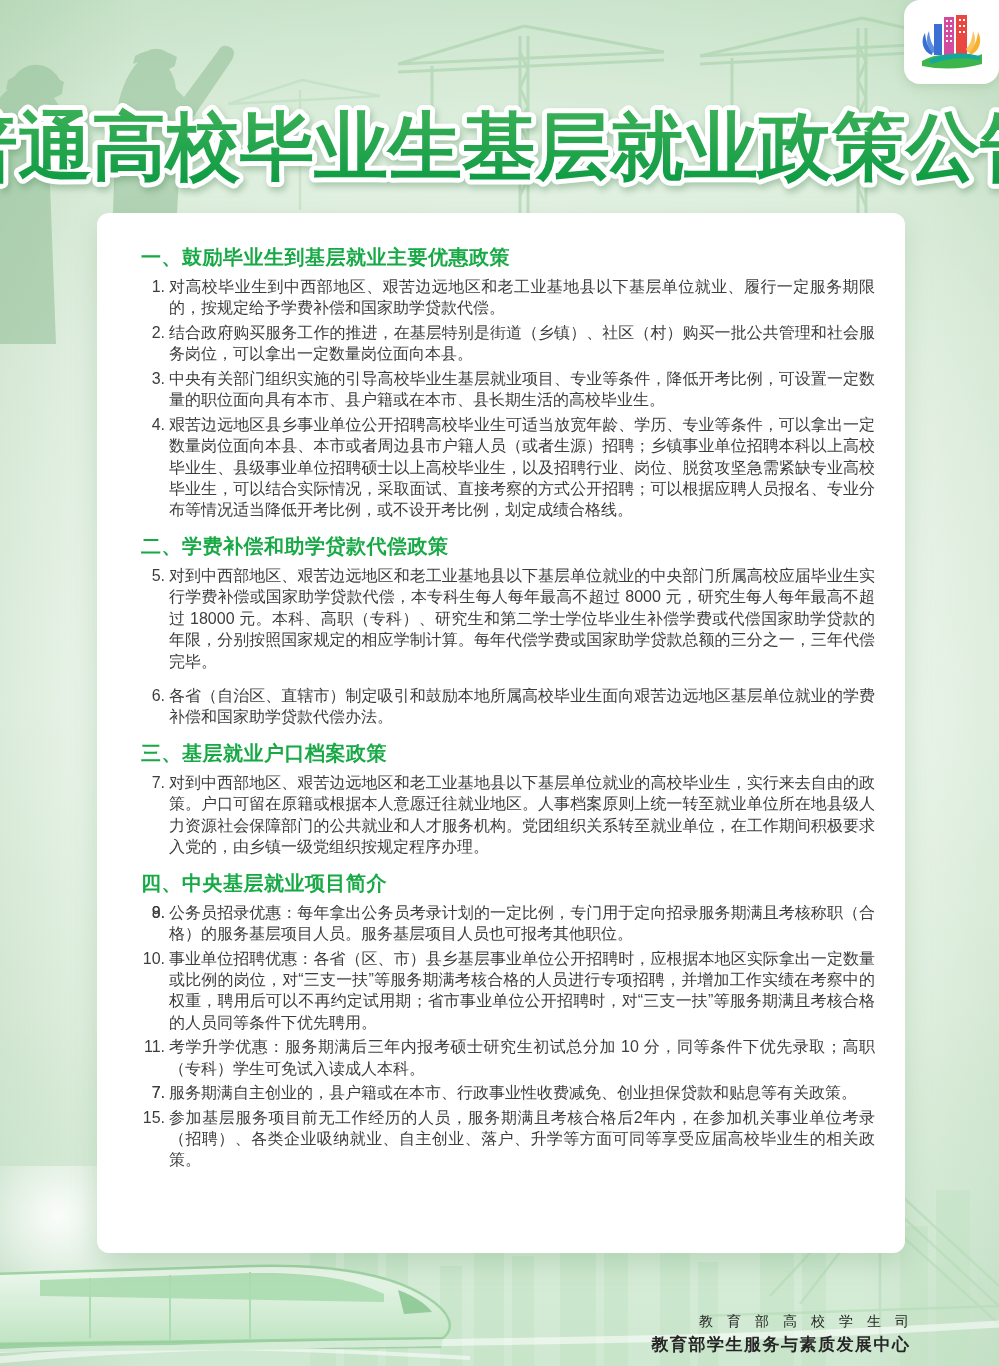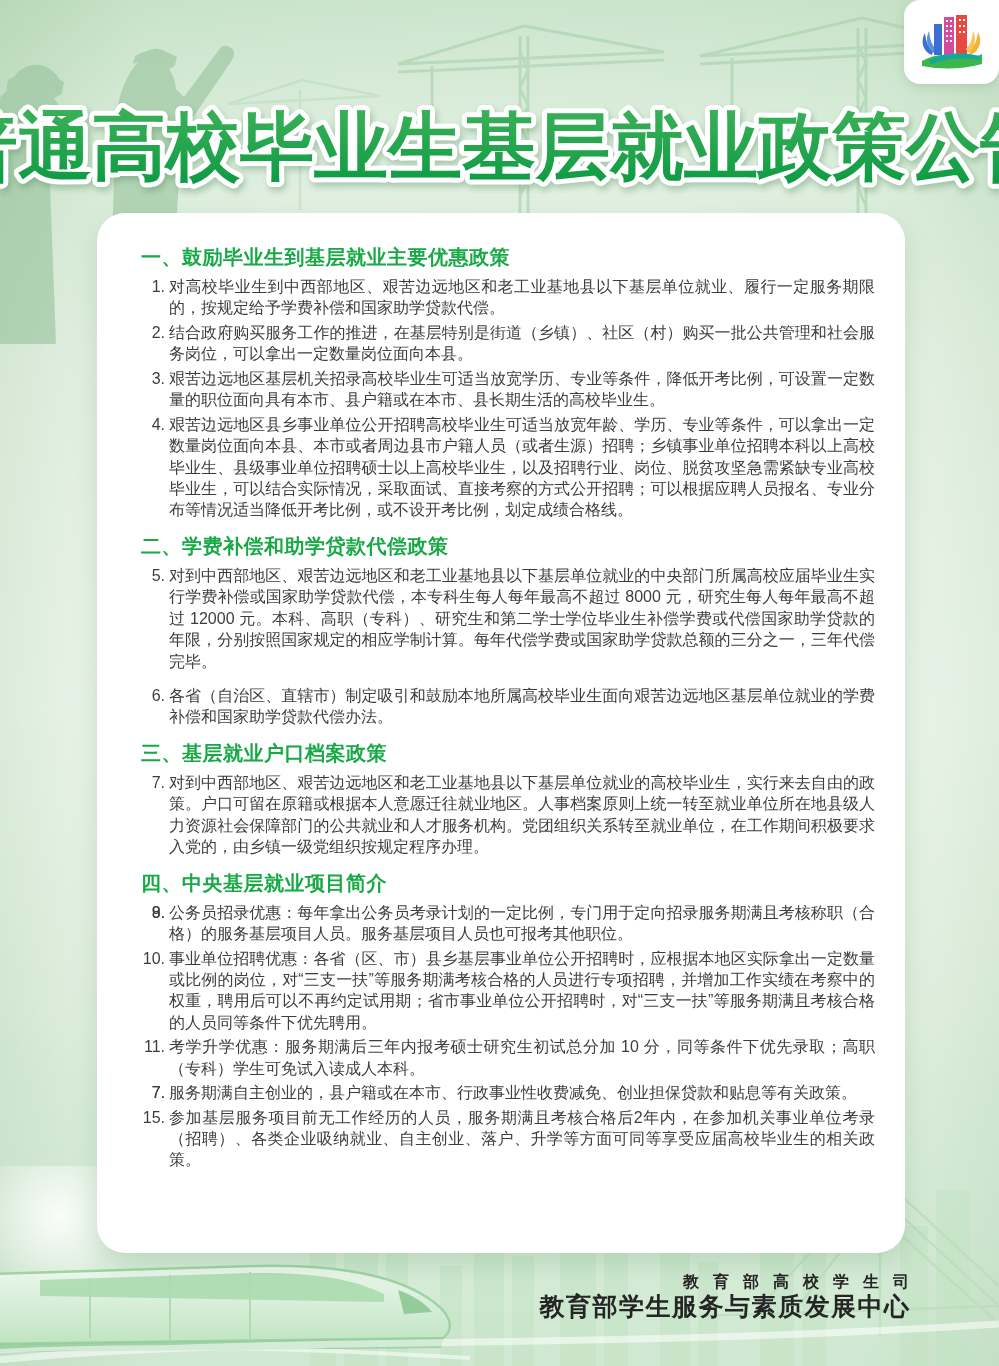--- a/index.html
+++ b/index.html
@@ -18,33 +18,33 @@
   .title-svg{position:absolute;left:0;top:78px;width:999px;height:132px;
     filter:drop-shadow(2px 4px 3px rgba(70,130,80,.35));}
 
   
   .logo-box{position:absolute;top:0;right:0;width:95px;height:84px;background:#ffffff;
     border-radius:16px 0 16px 16px;box-shadow:0 3px 10px rgba(110,160,115,.25);
     display:flex;align-items:center;justify-content:center;}
 
   
   .card{position:absolute;left:97px;top:213px;width:808px;height:1040px;background:#ffffff;
-    border-radius:28px;box-shadow:0 10px 26px rgba(110,160,115,.28);
+    border-radius:12px;box-shadow:0 10px 26px rgba(110,160,115,.28);
     padding:30px 30px 0 44px;box-sizing:border-box;overflow:hidden;}
   .sec-h{color:#17a945;font-size:20px;font-weight:bold;margin:13px 0 7px;letter-spacing:.5px;line-height:1.2;}
   .sec-h.first{margin-top:2px;}
   .item{position:relative;padding-left:28px;font-size:16px;line-height:1.34;color:#3d3d3d;
     margin-bottom:3px;text-align:justify;}
   .item .num{position:absolute;left:-2px;width:26px;text-align:right;}
   .item.spaced{margin-top:13px;}
 
   
   .footer{position:absolute;top:1272px;right:90px;text-align:right;color:#252525;}
-  .footer .l1{font-size:16px;font-weight:bold;letter-spacing:14px;margin-right:-14px;line-height:1.2;}
-  .footer .l2{font-size:25px;font-weight:bold;letter-spacing:1.5px;margin-right:-1.5px;line-height:1.2;}
+  .footer .l1{font-size:14px;font-weight:normal;letter-spacing:14px;margin-right:-14px;line-height:1.2;margin-top:41px;}
+  .footer .l2{font-size:17px;font-weight:bold;letter-spacing:1.5px;margin-right:-1.5px;margin-top:5px;line-height:1.2;}
 </style>
 </head>
 <body>
 
 <svg class="layer" width="999" height="360" viewBox="0 0 999 360" aria-hidden="true">
 
   <g stroke="#a3cfa7" stroke-width="3" fill="none" opacity="0.55">
     <line x1="520" y1="36" x2="520" y2="230"></line>
       <line x1="528" y1="36" x2="528" y2="230"></line>
     <path d="M520,52 L528,70 L520,88 L528,106 L520,124 L528,142 L520,160 L528,178 L520,196"></path>
@@ -176,31 +176,31 @@
   <div class="item">
     <span class="num">1.</span>
     <span>对高校毕业生到中西部地区、艰苦边远地区和老工业基地县以下基层单位就业、履行一定服务期限的，按规定给予学费补偿和国家助学贷款代偿。</span>
   </div>
   <div class="item">
     <span class="num">2.</span>
     <span>结合政府购买服务工作的推进，在基层特别是街道（乡镇）、社区（村）购买一批公共管理和社会服务岗位，可以拿出一定数量岗位面向本县。</span>
   </div>
   <div class="item">
     <span class="num">3.</span>
-    <span>艰苦边远地区基层机关招录高校毕业生可适当放宽学历、专业等条件，降低开考比例，可设置一定数量的职位面向具有本市、县户籍或在本市、县长期生活的高校毕业生。</span>
+    <span>中央有关部门组织实施的引导高校毕业生基层就业项目、专业等条件，降低开考比例，可设置一定数量的职位面向具有本市、县户籍或在本市、县长期生活的高校毕业生。</span>
   </div>
   <div class="item">
     <span class="num">4.</span>
     <span>艰苦边远地区县乡事业单位公开招聘高校毕业生可适当放宽年龄、学历、专业等条件，可以拿出一定数量岗位面向本县、本市或者周边县市户籍人员（或者生源）招聘；乡镇事业单位招聘本科以上高校毕业生、县级事业单位招聘硕士以上高校毕业生，以及招聘行业、岗位、脱贫攻坚急需紧缺专业高校毕业生，可以结合实际情况，采取面试、直接考察的方式公开招聘；可以根据应聘人员报名、专业分布等情况适当降低开考比例，或不设开考比例，划定成绩合格线。</span>
   </div>
 
   <div class="sec-h">二、学费补偿和助学贷款代偿政策</div>
   <div class="item">
     <span class="num">5.</span>
-    <span>对到中西部地区、艰苦边远地区和老工业基地县以下基层单位就业的中央部门所属高校应届毕业生实行学费补偿或国家助学贷款代偿，本专科生每人每年最高不超过 8000 元，研究生每人每年最高不超过 12000 元。本科、高职（专科）、研究生和第二学士学位毕业生补偿学费或代偿国家助学贷款的年限，分别按照国家规定的相应学制计算。每年代偿学费或国家助学贷款总额的三分之一，三年代偿完毕。</span>
+    <span>对到中西部地区、艰苦边远地区和老工业基地县以下基层单位就业的中央部门所属高校应届毕业生实行学费补偿或国家助学贷款代偿，本专科生每人每年最高不超过 8000 元，研究生每人每年最高不超过 18000 元。本科、高职（专科）、研究生和第二学士学位毕业生补偿学费或代偿国家助学贷款的年限，分别按照国家规定的相应学制计算。每年代偿学费或国家助学贷款总额的三分之一，三年代偿完毕。</span>
   </div>
   <div class="item spaced">
     <span class="num">6.</span>
     <span>各省（自治区、直辖市）制定吸引和鼓励本地所属高校毕业生面向艰苦边远地区基层单位就业的学费补偿和国家助学贷款代偿办法。</span>
   </div>
 
   <div class="sec-h">三、基层就业户口档案政策</div>
   <div class="item">
     <span class="num">7.</span>
     <span>对到中西部地区、艰苦边远地区和老工业基地县以下基层单位就业的高校毕业生，实行来去自由的政策。户口可留在原籍或根据本人意愿迁往就业地区。人事档案原则上统一转至就业单位所在地县级人力资源社会保障部门的公共就业和人才服务机构。党团组织关系转至就业单位，在工作期间积极要求入党的，由乡镇一级党组织按规定程序办理。</span>

